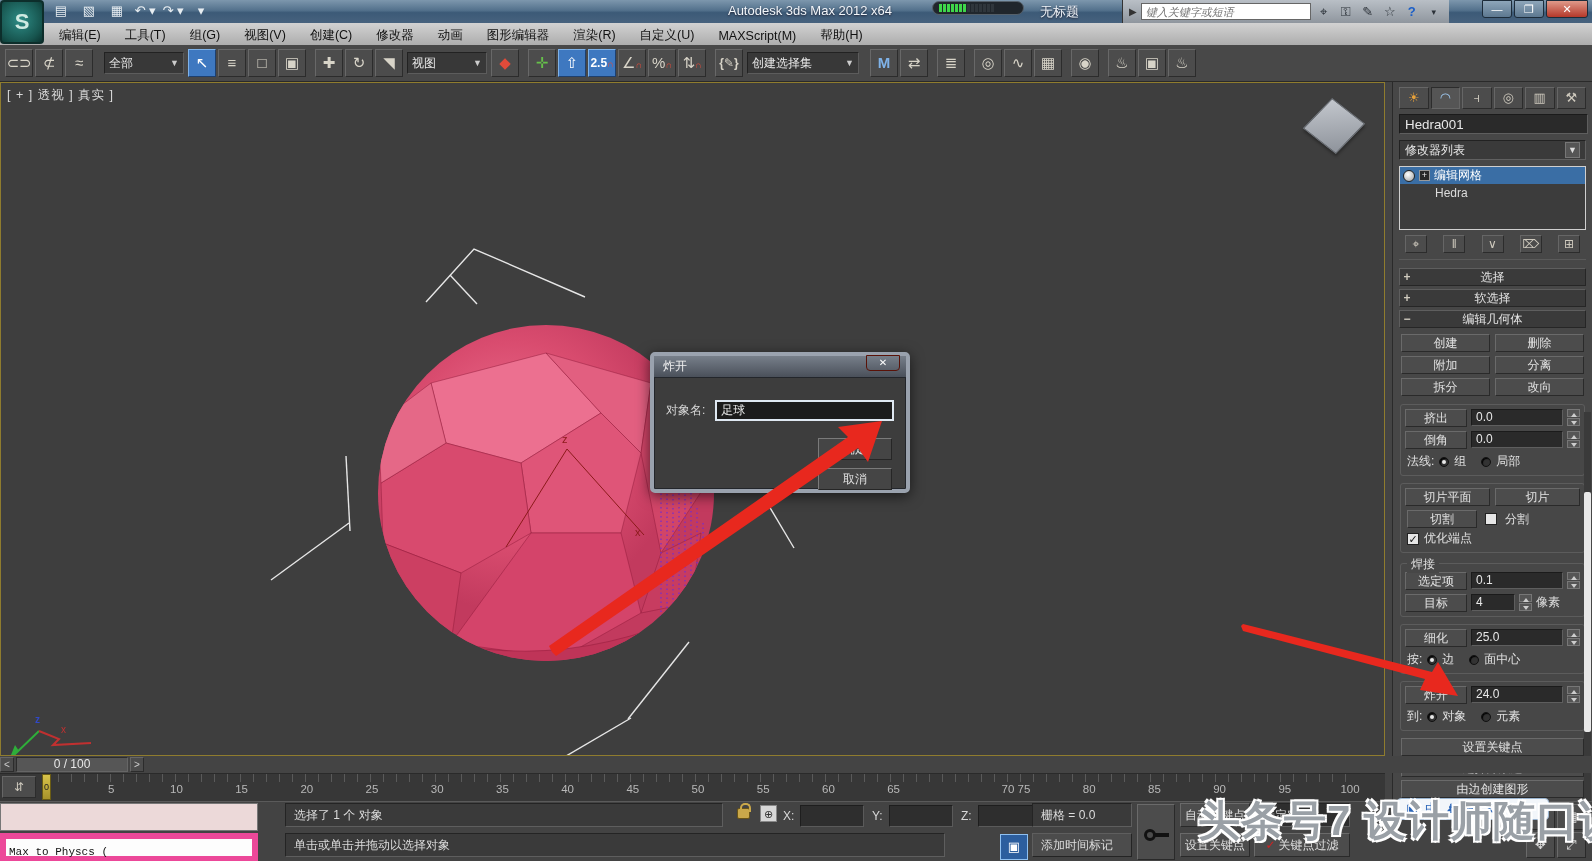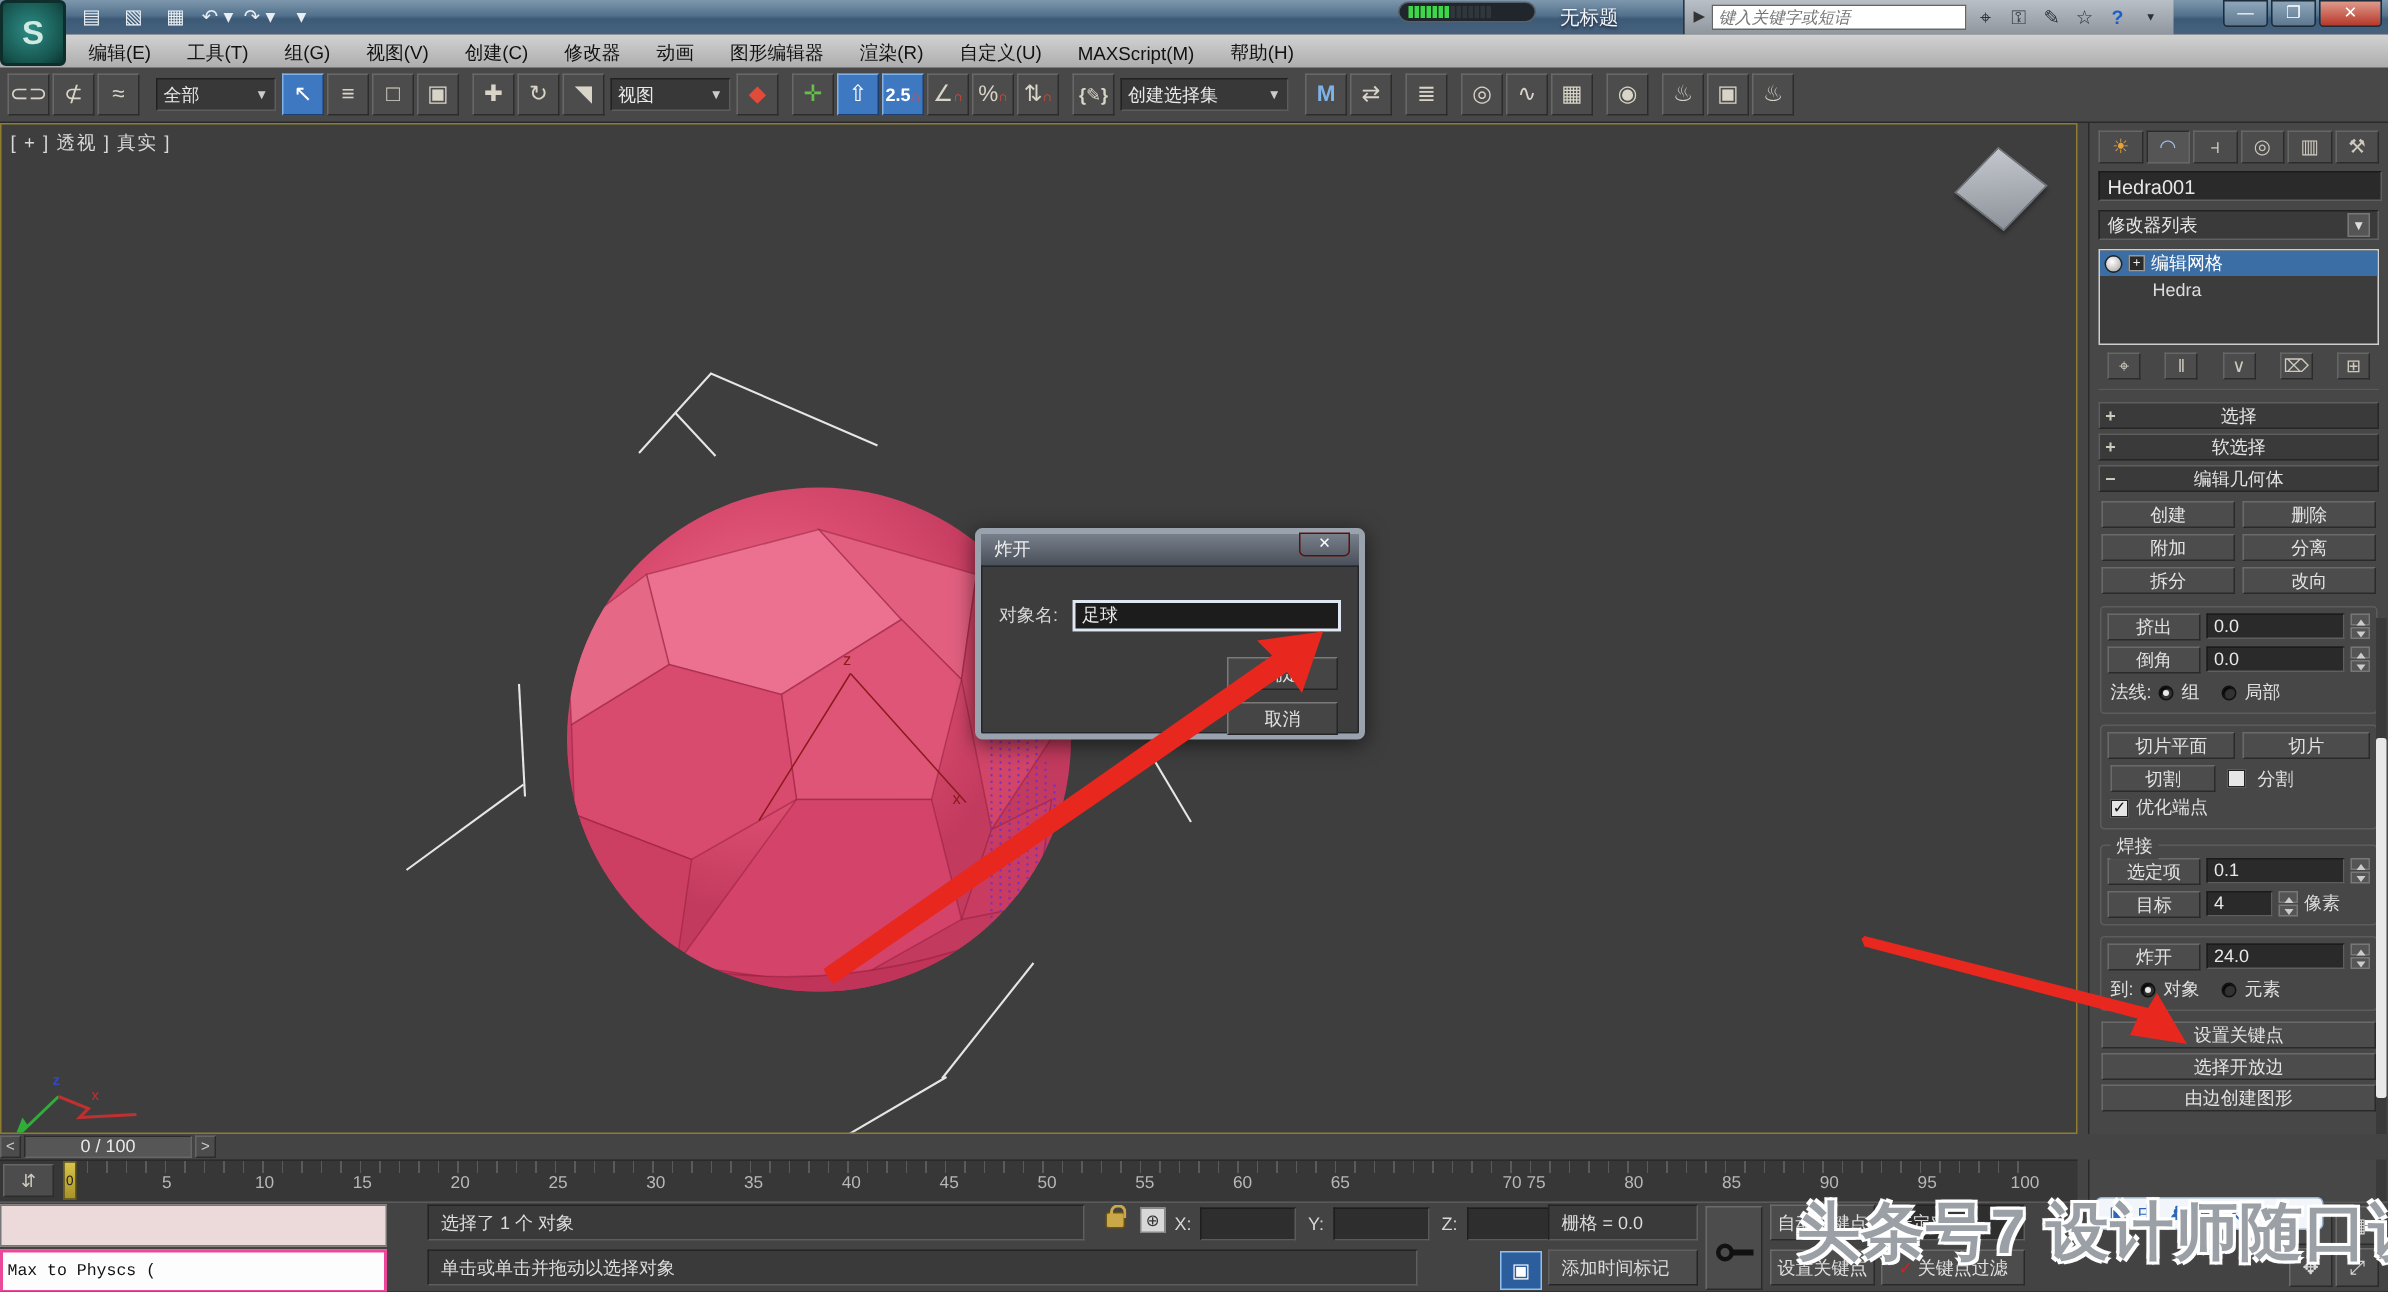--- a/index.html
+++ b/index.html
@@ -110,21 +110,21 @@
   .ts-bar { position:absolute; left:16px; top:1px; width:112px; height:15px; background:#565656; border:1px solid; border-color:#2c2c2c #666 #666 #2c2c2c; color:#e8e8e8; text-align:center; line-height:13px; }
   .ruler { position:absolute; left:0; top:773px; width:1385px; height:28px; background:#373737; border-top:1px solid #2a2a2a;
     background-image:repeating-linear-gradient(90deg,#5a5a5a 0 1px,transparent 1px 13px); background-size:1305px 8px; background-position:45px 0; background-repeat:no-repeat; }
   .ruler-btn { position:absolute; left:2px; top:776px; width:34px; height:22px; background:#4c4c4c; border:1px solid; border-color:#666 #2c2c2c #2c2c2c #666; color:#cfcabe; text-align:center; line-height:20px; }
   .tick-label { position:absolute; top:9px; width:40px; text-align:center; color:#b8b8b8; font-size:11.5px; }
   .frame-marker { position:absolute; left:42px; top:774px; width:9px; height:26px; background:linear-gradient(180deg,#d8c34a,#a8932a); border:1px solid #6a5c14; color:#222; font-size:9px; text-align:center; line-height:24px; }
 
   
   .statusbar { position:absolute; left:0; top:801px; width:1592px; height:60px; background:#434343; border-top:1px solid #5a5a5a; }
   .listener-pink { position:absolute; left:0; top:1px; width:258px; height:28px; background:#ecd9d9; border:1px solid #777; }
-  .listener-white { position:absolute; left:0; top:31px; width:258px; height:29px; background:#fdfdfd; border:2px solid #ec4899; color:#111; font-family:"Liberation Mono","DejaVu Sans Mono",monospace; font-size:11px; line-height:27px; padding-left:3px; }
+  .listener-white { position:absolute; left:0; top:31px; width:258px; height:29px; background:#fdfdfd; border:6px solid #ec4899; color:#111; font-family:"Liberation Mono","DejaVu Sans Mono",monospace; font-size:11px; line-height:27px; padding-left:3px; }
   .stat-field { position:absolute; height:24px; background:#3a3a3a; border:1px solid; border-color:#242424 #5e5e5e #5e5e5e #242424; color:#dcdcdc; line-height:22px; padding-left:8px; }
   .coordlab { position:absolute; color:#d8d8d8; line-height:24px; }
   .coordbox { position:absolute; height:22px; background:#2e2e2e; border:1px solid; border-color:#1e1e1e #5a5a5a #5a5a5a #1e1e1e; }
   .skey { position:absolute; width:70px; height:24px; background:#4c4c4c; border:1px solid; border-color:#6a6a6a #2a2a2a #2a2a2a #6a6a6a; color:#e0e0e0; text-align:center; line-height:22px; }
   .keybtn { position:absolute; left:1137px; top:2px; width:38px; height:56px; background:#4c4c4c; border:1px solid; border-color:#6a6a6a #2a2a2a #2a2a2a #6a6a6a; }
   .keybtn .kshape { position:absolute; left:6px; top:24px; width:12px; height:12px; border:3px solid #111; border-radius:50%; }
   .keybtn .kbar { position:absolute; left:17px; top:28px; width:14px; height:4px; background:#111; }
   .isolate { position:absolute; left:1000px; top:32px; width:28px; height:26px; background:#2c5e9e; border:1px solid #8fc0f0; color:#fff; text-align:center; line-height:24px; font-size:13px; }
   .minibar { position:absolute; left:1397px; top:-4px; width:152px; height:22px; background:#f2f6fa; border:1px solid #9ab4d0; border-radius:4px; display:flex; align-items:center; gap:7px; padding:0 8px; z-index:20; }
   .minibar span { color:#2c66b8; font-size:13px; line-height:20px; }
@@ -149,20 +149,21 @@
 
   <div class="titlebar">
     <div class="qa-icons">
       <div class="qa-btn">▤</div>
       <div class="qa-btn">▧</div>
       <div class="qa-btn">▦</div>
       <div class="qa-btn">↶ ▾</div>
       <div class="qa-btn">↷ ▾</div>
       <div class="qa-btn">▾</div>
     </div>
+    <div class="title-text">Autodesk 3ds Max  2012 x64</div>
     <div class="doc-text">无标题</div>
     <div class="progress-widget">
       <i class="on"></i>
         <i class="on"></i>
         <i class="on"></i>
         <i class="on"></i>
         <i class="on"></i>
         <i class="on"></i>
         <i class="on"></i>
         <i></i>
@@ -463,20 +464,37 @@
         <div class="pbtn">目标</div>
         <div class="numfield" style="max-width:44px">4</div>
         <div class="spinner">
             <i class="up"></i>
             <i class="dn"></i>
           </div>
         <span>像素</span>
       </div>
     </div>
 
+    <div class="grp">
+      <div class="spin-row">
+        <div class="pbtn">细化</div>
+        <div class="numfield">25.0</div>
+        <div class="spinner">
+            <i class="up"></i>
+            <i class="dn"></i>
+          </div>
+      </div>
+      <div class="radio-row">
+        <span>按:</span>
+        <span class="radio sel"></span>
+        <span>边</span>
+        <span class="radio" style="margin-left:10px"></span>
+        <span>面中心</span>
+      </div>
+    </div>
 
     <div class="grp">
       <div class="spin-row">
         <div class="pbtn">炸开</div>
         <div class="numfield">24.0</div>
         <div class="spinner">
             <i class="up"></i>
             <i class="dn"></i>
           </div>
       </div>

